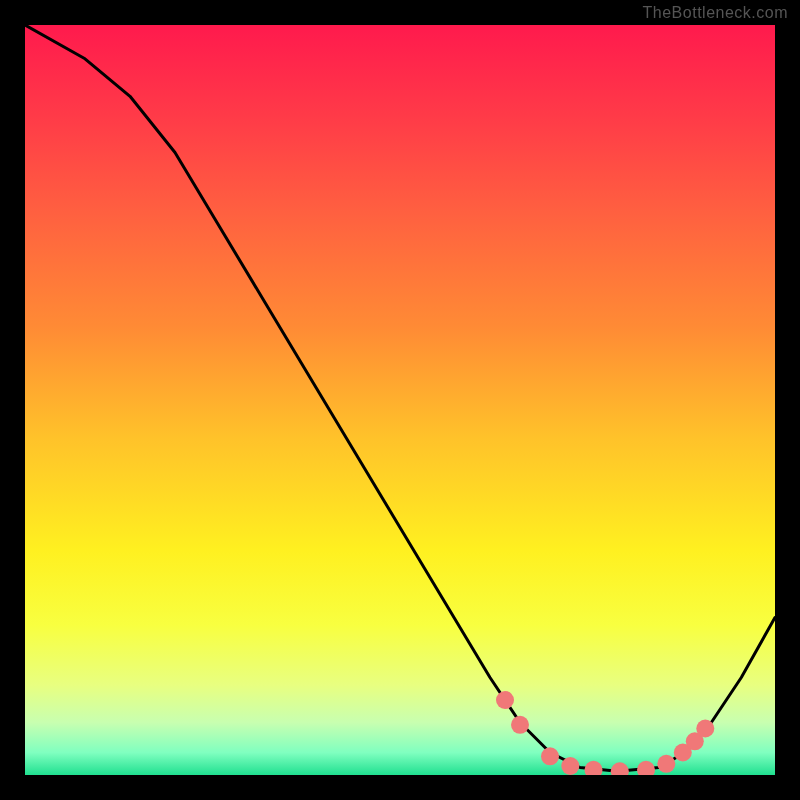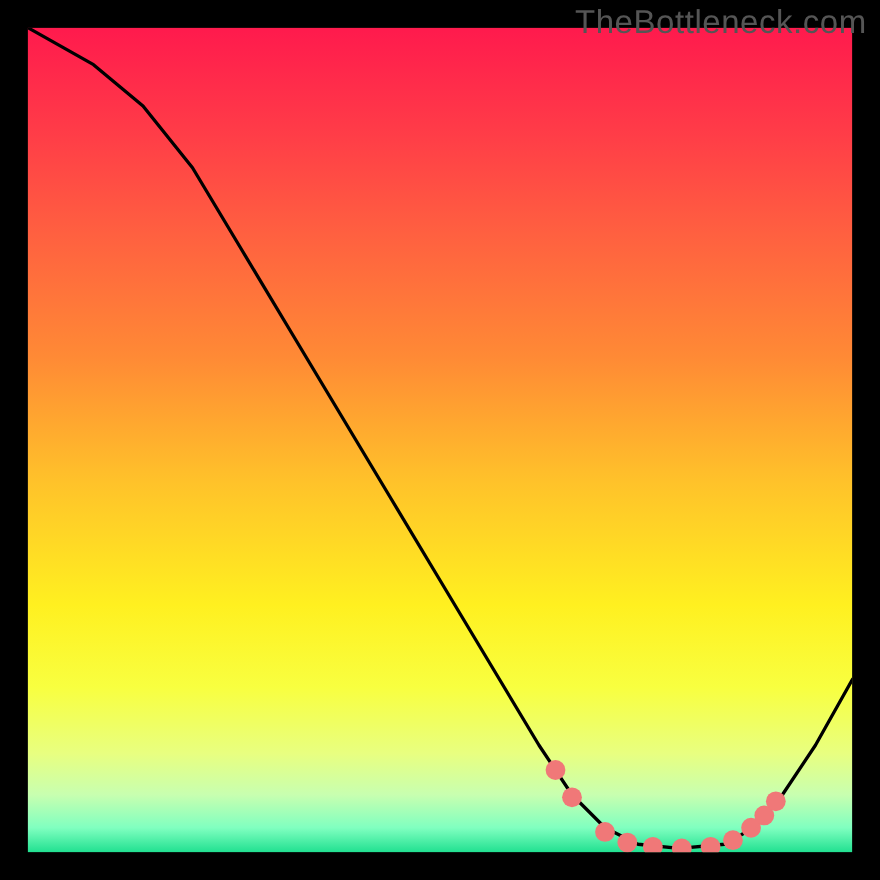--- a/index.html
+++ b/index.html
@@ -15,21 +15,21 @@
     position: relative;
     width: 800px;
     height: 800px;
     background: #000;
   }
   .watermark {
     position: absolute;
     top: 4px;
     right: 12px;
     color: #555;
-    font-size: 30px;
+    font-size: 16px;
     font-weight: 500;
     letter-spacing: 0.5px;
     z-index: 10;
     text-align: right;
   }
   .plot {
     position: absolute;
     left: 25px;
     top: 25px;
     width: 750px;

